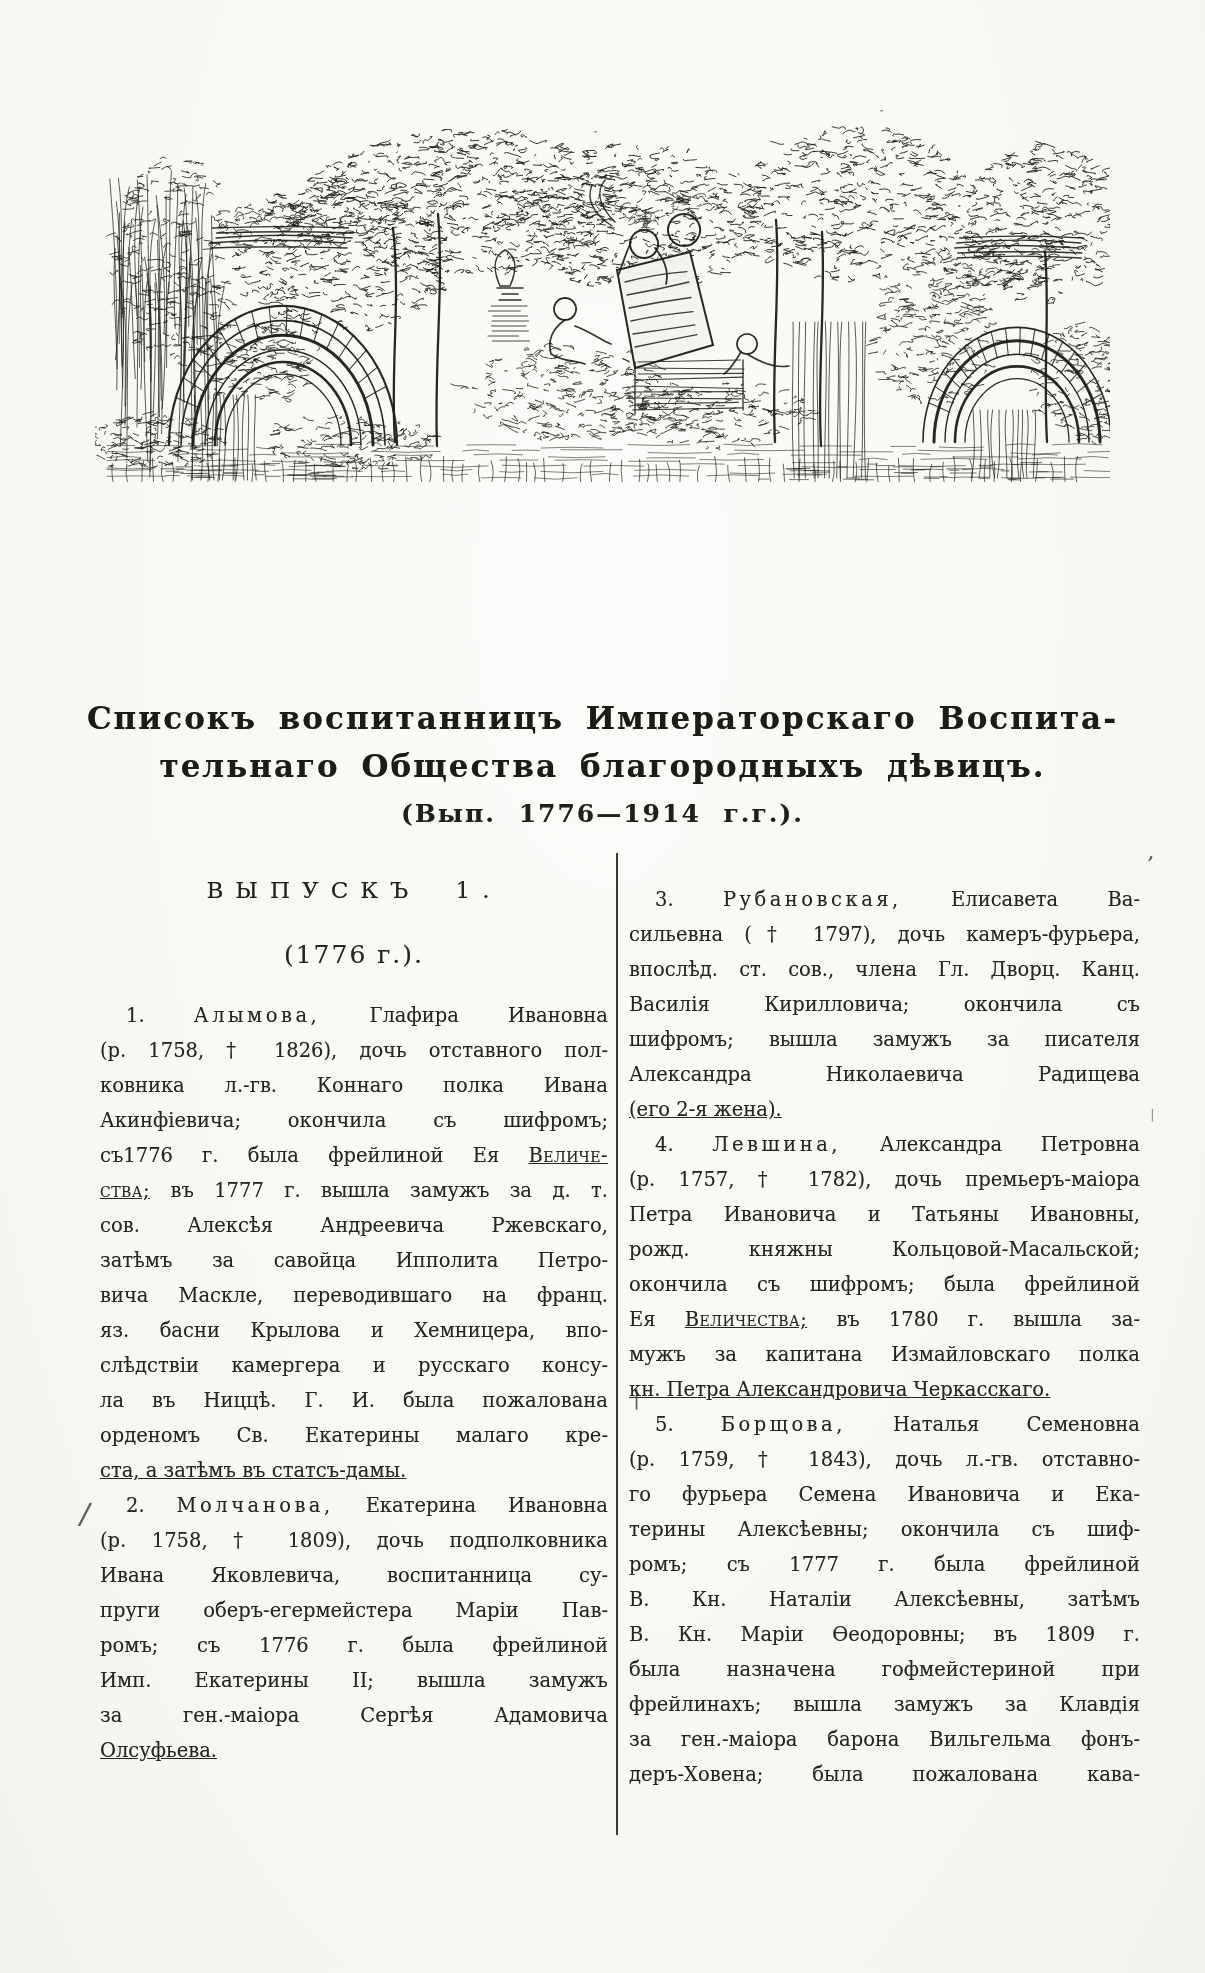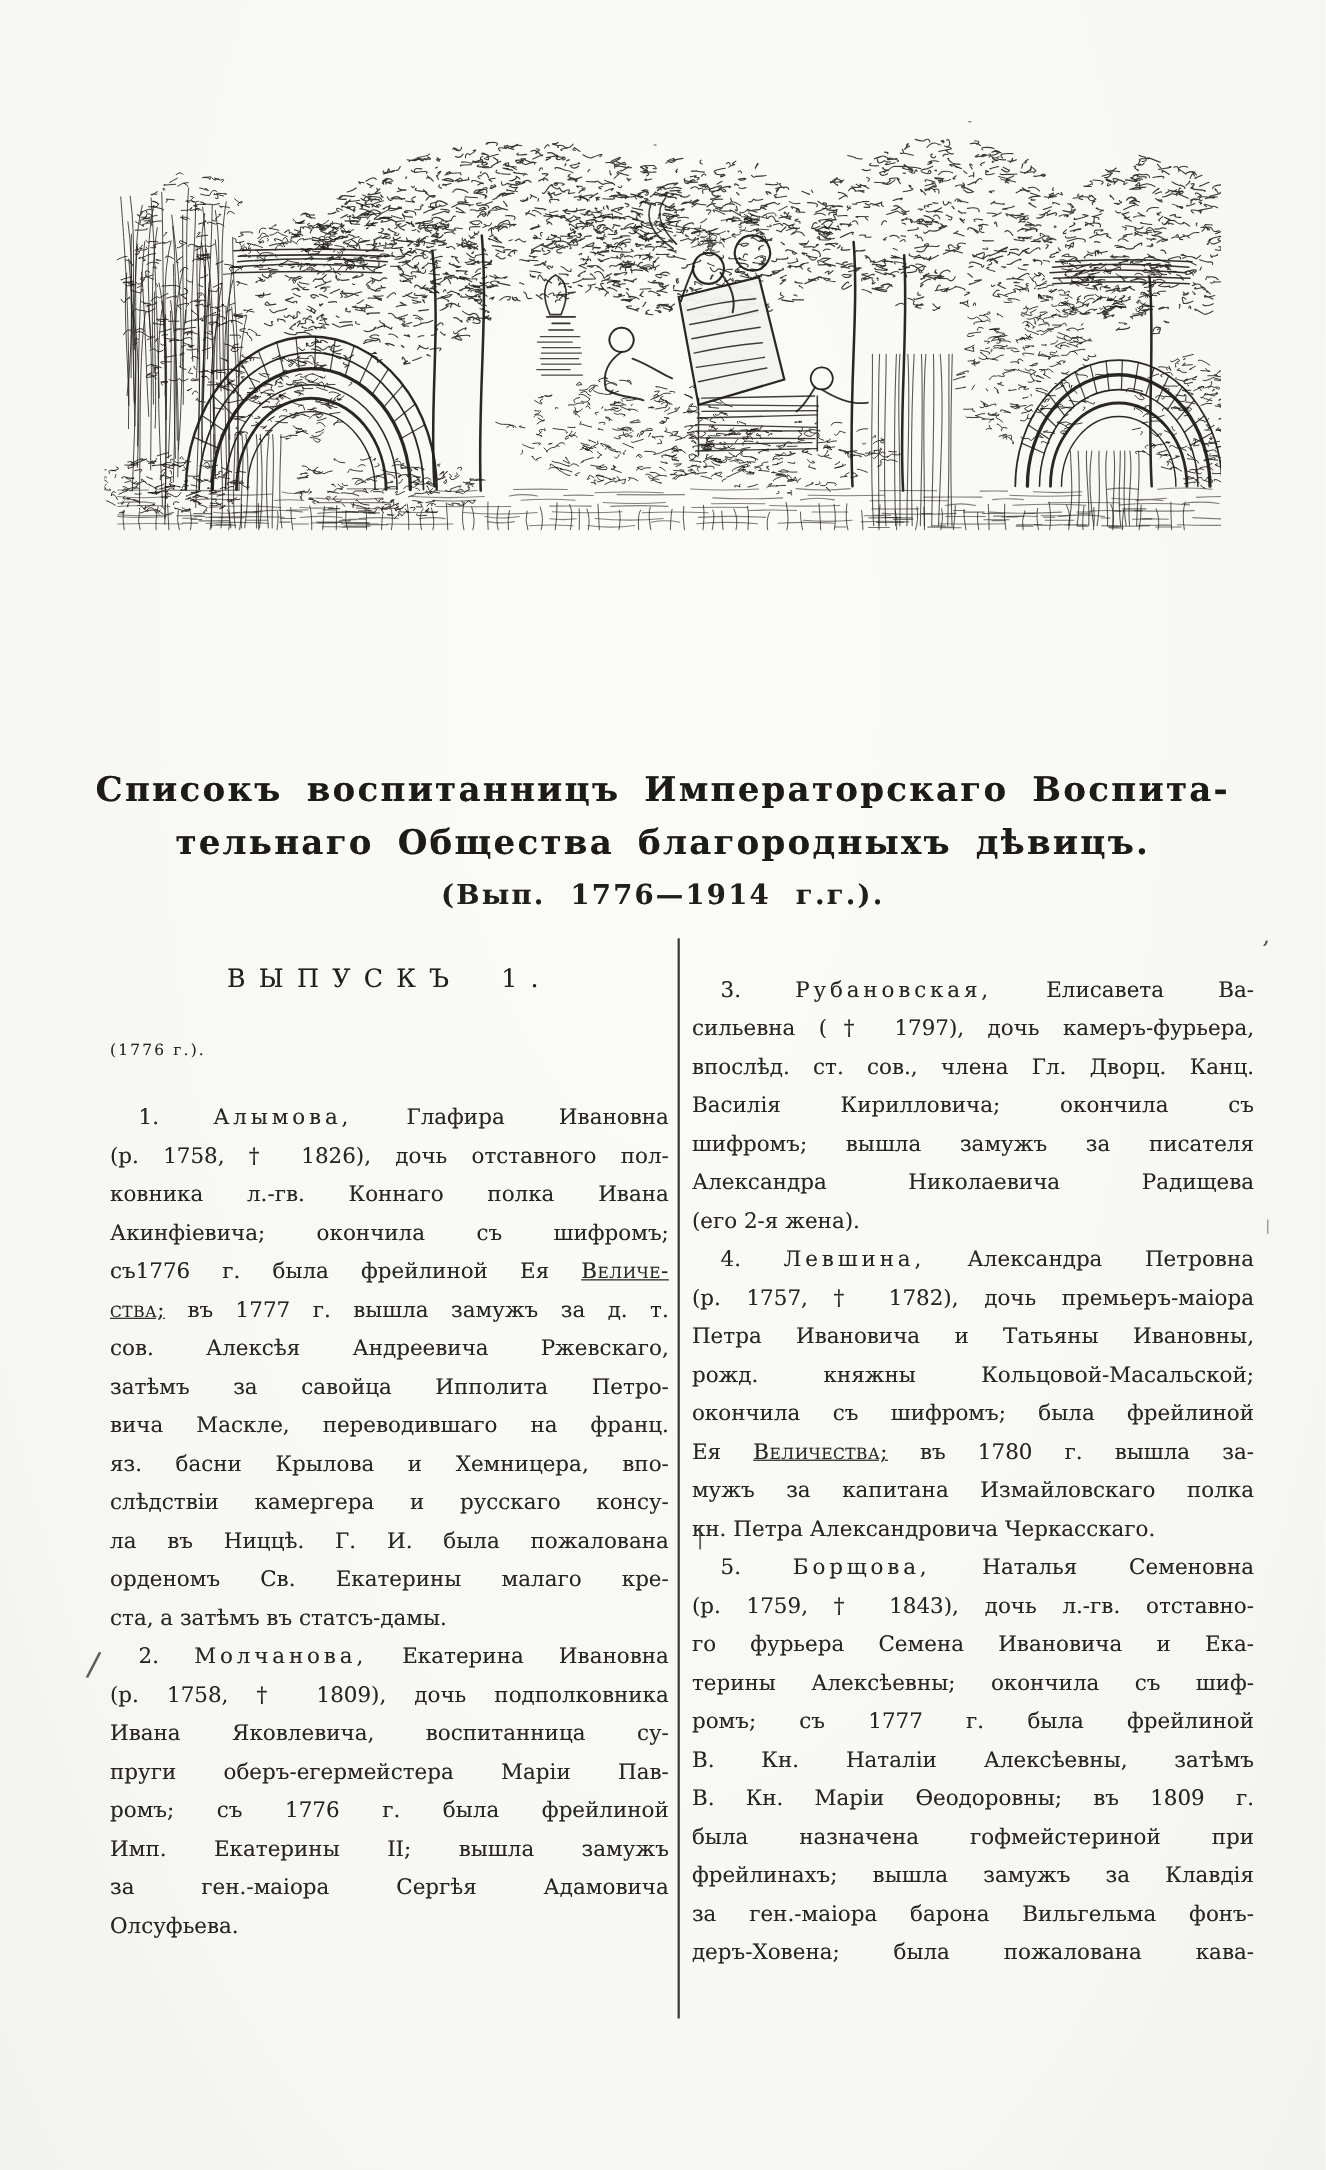--- a/index.html
+++ b/index.html
@@ -21,24 +21,24 @@
     font-weight:bold;font-size:25px;letter-spacing:2px;word-spacing:12px;
     color:#201f1a;text-shadow:0 0 .5px rgba(20,20,15,.4);
   }
   .col-rule{position:absolute;left:616px;top:853px;width:2px;height:982px;background:#39382f;}
   .column{position:absolute;top:856px;font-size:19.5px;line-height:35px;color:#262520;
     text-shadow:0 0 .5px rgba(30,28,20,.35);}
   .col-left{left:100px;width:508px;}
   .col-right{left:629px;width:511px;}
   .col-heading{margin-top:16px;text-align:center;font-size:23px;line-height:36px;
     letter-spacing:12px;word-spacing:16px;color:#22211b;}
-  .col-subheading{margin-top:30px;font-size:14px;line-height:34px;letter-spacing:2px;}
+  .col-subheading{margin-top:30px;text-align:center;font-size:25px;line-height:34px;letter-spacing:2px;}
   .entries{margin-top:26px;}
   .line{text-align:justify;text-align-last:justify;height:35px;overflow:visible;}
-  .line.last{text-align-last:left;}
+  .line.last{text-align-last:left;text-decoration:underline;}
   .line.first{text-indent:26px;}
   .sp{letter-spacing:3.5px;}
   .sc{font-variant-caps:small-caps;letter-spacing:.5px;text-decoration:underline;}
   .stray{position:absolute;color:#3a382e;font-family:"DejaVu Serif",serif;}
   .stray-apostrophe{left:1146px;top:852px;font-size:22px;transform:rotate(8deg);opacity:.85;}
   .stray-tick{left:1150px;top:1106px;font-size:15px;transform:rotate(18deg);opacity:.55;}
   .stray-slash{left:80px;top:1496px;font-size:30px;transform:rotate(10deg);opacity:.8;}
   .stray-bar{left:633px;top:1385px;font-size:21px;opacity:.8;}
 </style>
 </head>

